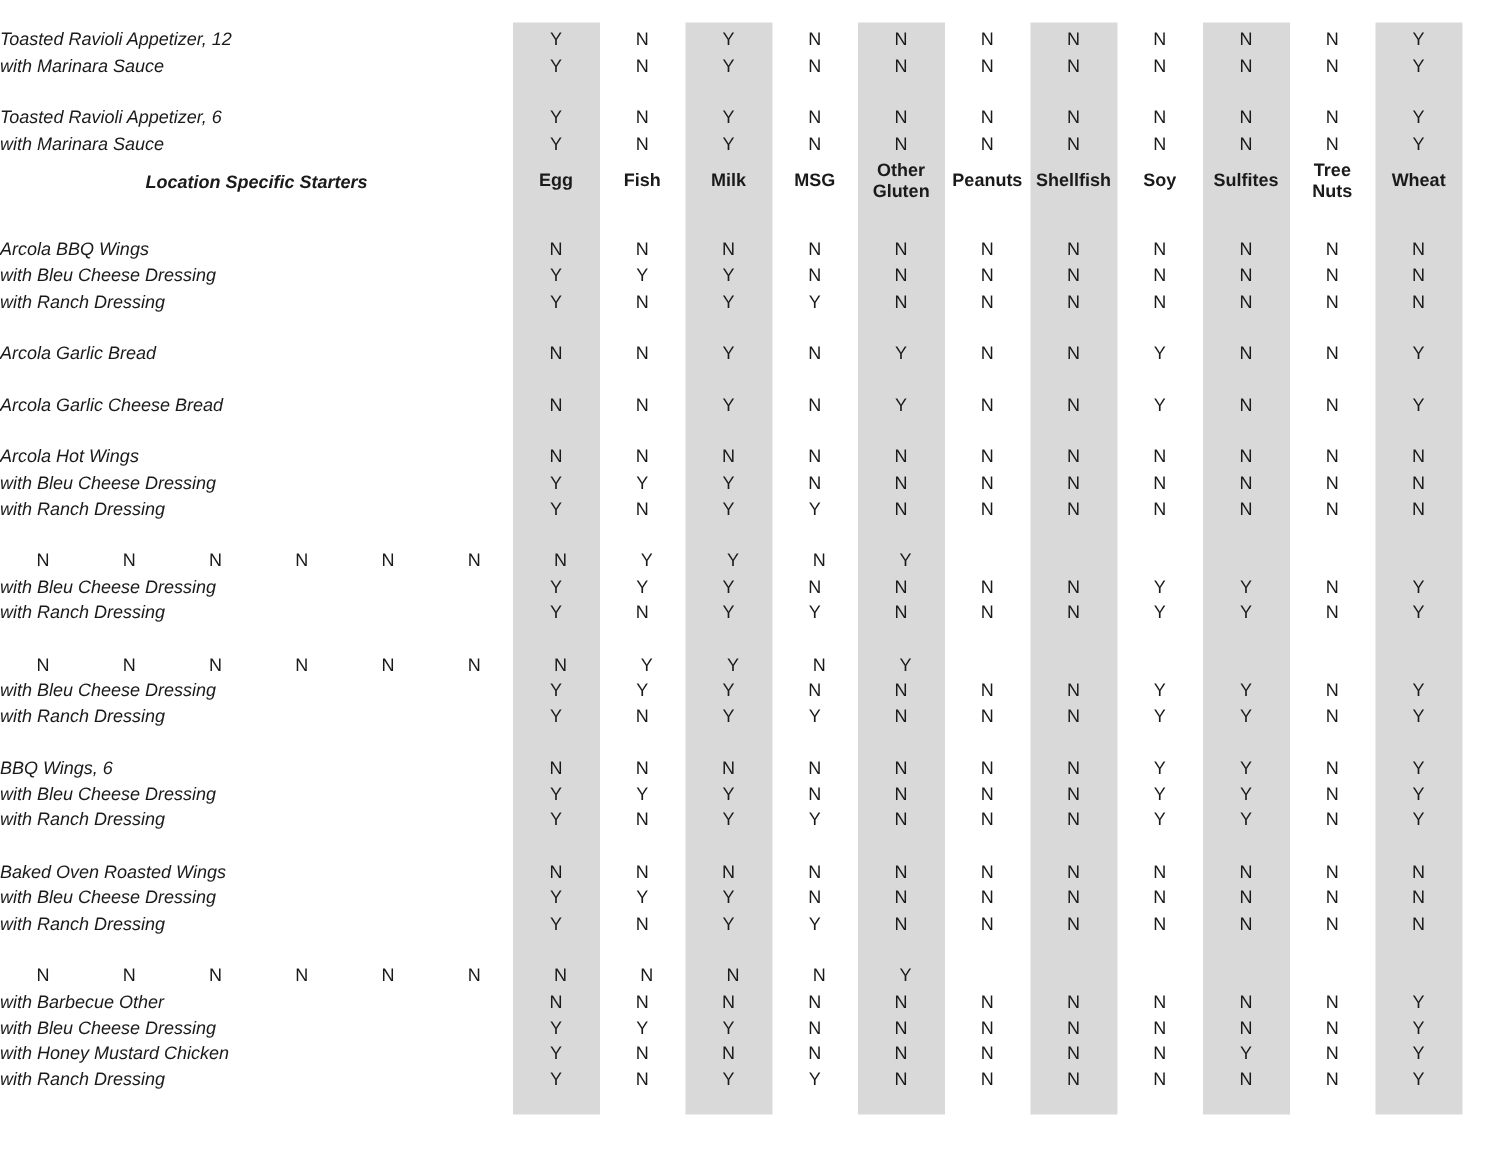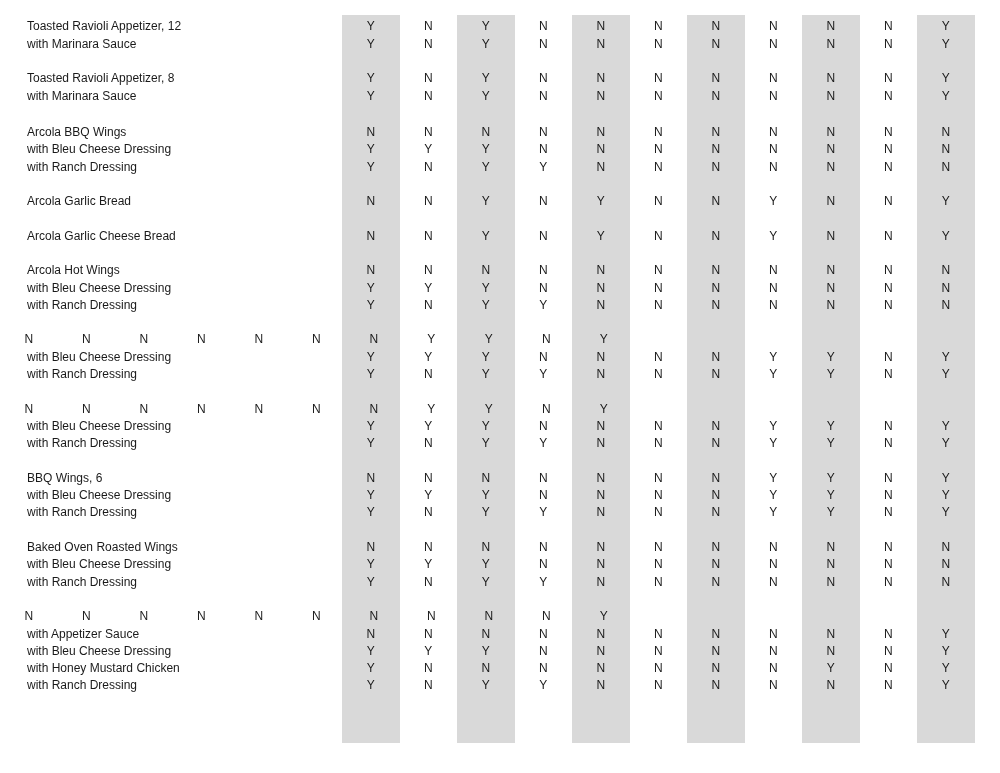--- a/index.html
+++ b/index.html
@@ -41,23 +41,23 @@
   }
   .row.header-row {
     height: 34px;
     font-weight: bold;
   }
   .row.spacer { height: 17.3px; }
   .row.spacer.lg { height: 19px; }
   .cell { flex: 0 0 auto; }
   .cell-label {
     width: 342px;
-    padding-left: 27px;
     box-sizing: border-box;
     white-space: nowrap;
+    font-style: italic;
   }
   .header-row .cell-label {
     text-align: center;
   }
   .cell-val {
     width: 57.5px;
     text-align: center;
   }
   .header-row .cell-val {
     line-height: 1.15;
@@ -101,21 +101,21 @@
           <div class="cell cell-val">N</div>
           <div class="cell cell-val">N</div>
           <div class="cell cell-val">N</div>
           <div class="cell cell-val">N</div>
           <div class="cell cell-val">N</div>
           <div class="cell cell-val">N</div>
           <div class="cell cell-val">Y</div>
         </div>
         <div class="row spacer"></div>
         <div class="row item-row">
-          <div class="cell cell-label">Toasted Ravioli Appetizer, 8</div>
+          <div class="cell cell-label">Toasted Ravioli Appetizer, 6</div>
           <div class="cell cell-val">Y</div>
           <div class="cell cell-val">N</div>
           <div class="cell cell-val">Y</div>
           <div class="cell cell-val">N</div>
           <div class="cell cell-val">N</div>
           <div class="cell cell-val">N</div>
           <div class="cell cell-val">N</div>
           <div class="cell cell-val">N</div>
           <div class="cell cell-val">N</div>
           <div class="cell cell-val">N</div>
@@ -128,20 +128,36 @@
           <div class="cell cell-val">Y</div>
           <div class="cell cell-val">N</div>
           <div class="cell cell-val">N</div>
           <div class="cell cell-val">N</div>
           <div class="cell cell-val">N</div>
           <div class="cell cell-val">N</div>
           <div class="cell cell-val">N</div>
           <div class="cell cell-val">N</div>
           <div class="cell cell-val">Y</div>
         </div>
+        <div class="row header-row">
+          <div class="cell cell-label">Location Specific Starters</div>
+          <div class="cell cell-val">Egg</div>
+          <div class="cell cell-val">Fish</div>
+          <div class="cell cell-val">Milk</div>
+          <div class="cell cell-val">MSG</div>
+          <div class="cell cell-val">Other
+Gluten</div>
+          <div class="cell cell-val">Peanuts</div>
+          <div class="cell cell-val">Shellfish</div>
+          <div class="cell cell-val">Soy</div>
+          <div class="cell cell-val">Sulfites</div>
+          <div class="cell cell-val">Tree
+Nuts</div>
+          <div class="cell cell-val">Wheat</div>
+        </div>
         <div class="row spacer lg"></div>
         <div class="row item-row">
           <div class="cell cell-label">Arcola BBQ Wings</div>
           <div class="cell cell-val">N</div>
           <div class="cell cell-val">N</div>
           <div class="cell cell-val">N</div>
           <div class="cell cell-val">N</div>
           <div class="cell cell-val">N</div>
           <div class="cell cell-val">N</div>
           <div class="cell cell-val">N</div>
@@ -429,21 +445,21 @@
           <div class="cell cell-val">N</div>
           <div class="cell cell-val">N</div>
           <div class="cell cell-val">N</div>
           <div class="cell cell-val">N</div>
           <div class="cell cell-val">N</div>
           <div class="cell cell-val">N</div>
           <div class="cell cell-val">N</div>
           <div class="cell cell-val">Y</div>
         </div>
         <div class="row item-row">
-          <div class="cell cell-label">with Appetizer Sauce</div>
+          <div class="cell cell-label">with Barbecue Other</div>
           <div class="cell cell-val">N</div>
           <div class="cell cell-val">N</div>
           <div class="cell cell-val">N</div>
           <div class="cell cell-val">N</div>
           <div class="cell cell-val">N</div>
           <div class="cell cell-val">N</div>
           <div class="cell cell-val">N</div>
           <div class="cell cell-val">N</div>
           <div class="cell cell-val">N</div>
           <div class="cell cell-val">N</div>

